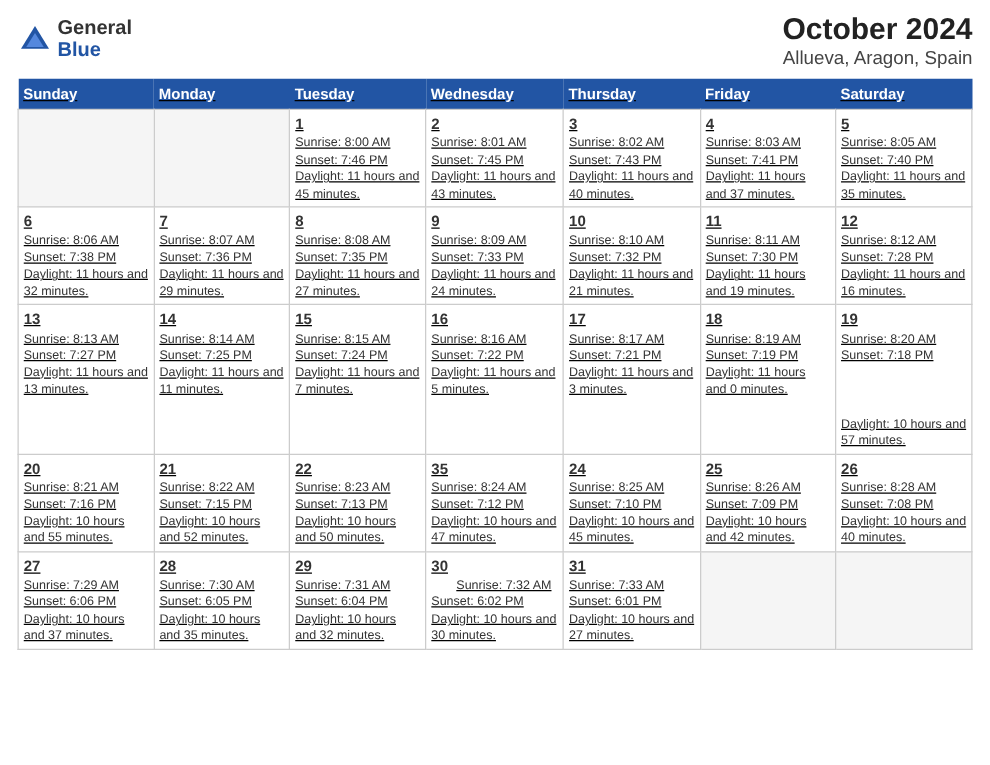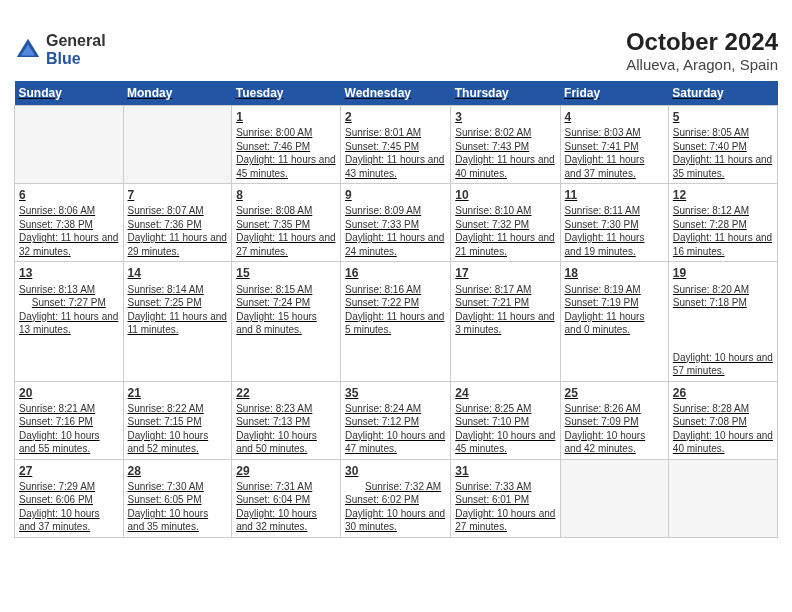--- a/index.html
+++ b/index.html
@@ -6,21 +6,21 @@
     body {
       font-family: Arial, sans-serif;
       background: #fff;
       width: 792px;
       height: 612px;
       overflow: hidden;
     }
     .container {
       width: 792px;
       height: 612px;
-      padding: 28px 14px;
+      padding: 10px 14px;
     }
     .header {
       display: flex;
       justify-content: space-between;
       align-items: flex-start;
       margin-bottom: 8px;
     }
     .logo {
       display: flex;
       align-items: center;
@@ -210,34 +210,34 @@
             <span class="day-num">12</span>
             <span style="display: block;">Sunrise: 8:12 AM</span>
             <span style="display: block;">Sunset: 7:28 PM</span>
             <span style="display: block;">Daylight: 11 hours and 16 minutes.</span>
           </td>
         </tr>
         <tr>
           <td>
             <span class="day-num">13</span>
             <span style="display: block;">Sunrise: 8:13 AM</span>
-            <span style="display: block; text-align: center;">Sunset: 7:27 PM</span>
+            <span style="display: block;">Sunset: 7:27 PM</span>
             <span style="display: block;">Daylight: 11 hours and 13 minutes.</span>
           </td>
           <td>
             <span class="day-num">14</span>
             <span style="display: block;">Sunrise: 8:14 AM</span>
             <span style="display: block;">Sunset: 7:25 PM</span>
             <span style="display: block;">Daylight: 11 hours and 11 minutes.</span>
           </td>
           <td>
             <span class="day-num">15</span>
             <span style="display: block;">Sunrise: 8:15 AM</span>
             <span style="display: block;">Sunset: 7:24 PM</span>
-            <span style="display: block;">Daylight: 15 hours and 8 minutes.</span>
+            <span style="display: block;">Daylight: 11 hours and 7 minutes.</span>
           </td>
           <td>
             <span class="day-num">16</span>
             <span style="display: block;">Sunrise: 8:16 AM</span>
             <span style="display: block;">Sunset: 7:22 PM</span>
             <span style="display: block;">Daylight: 11 hours and 5 minutes.</span>
           </td>
           <td>
             <span class="day-num">17</span>
             <span style="display: block;">Sunrise: 8:17 AM</span>

